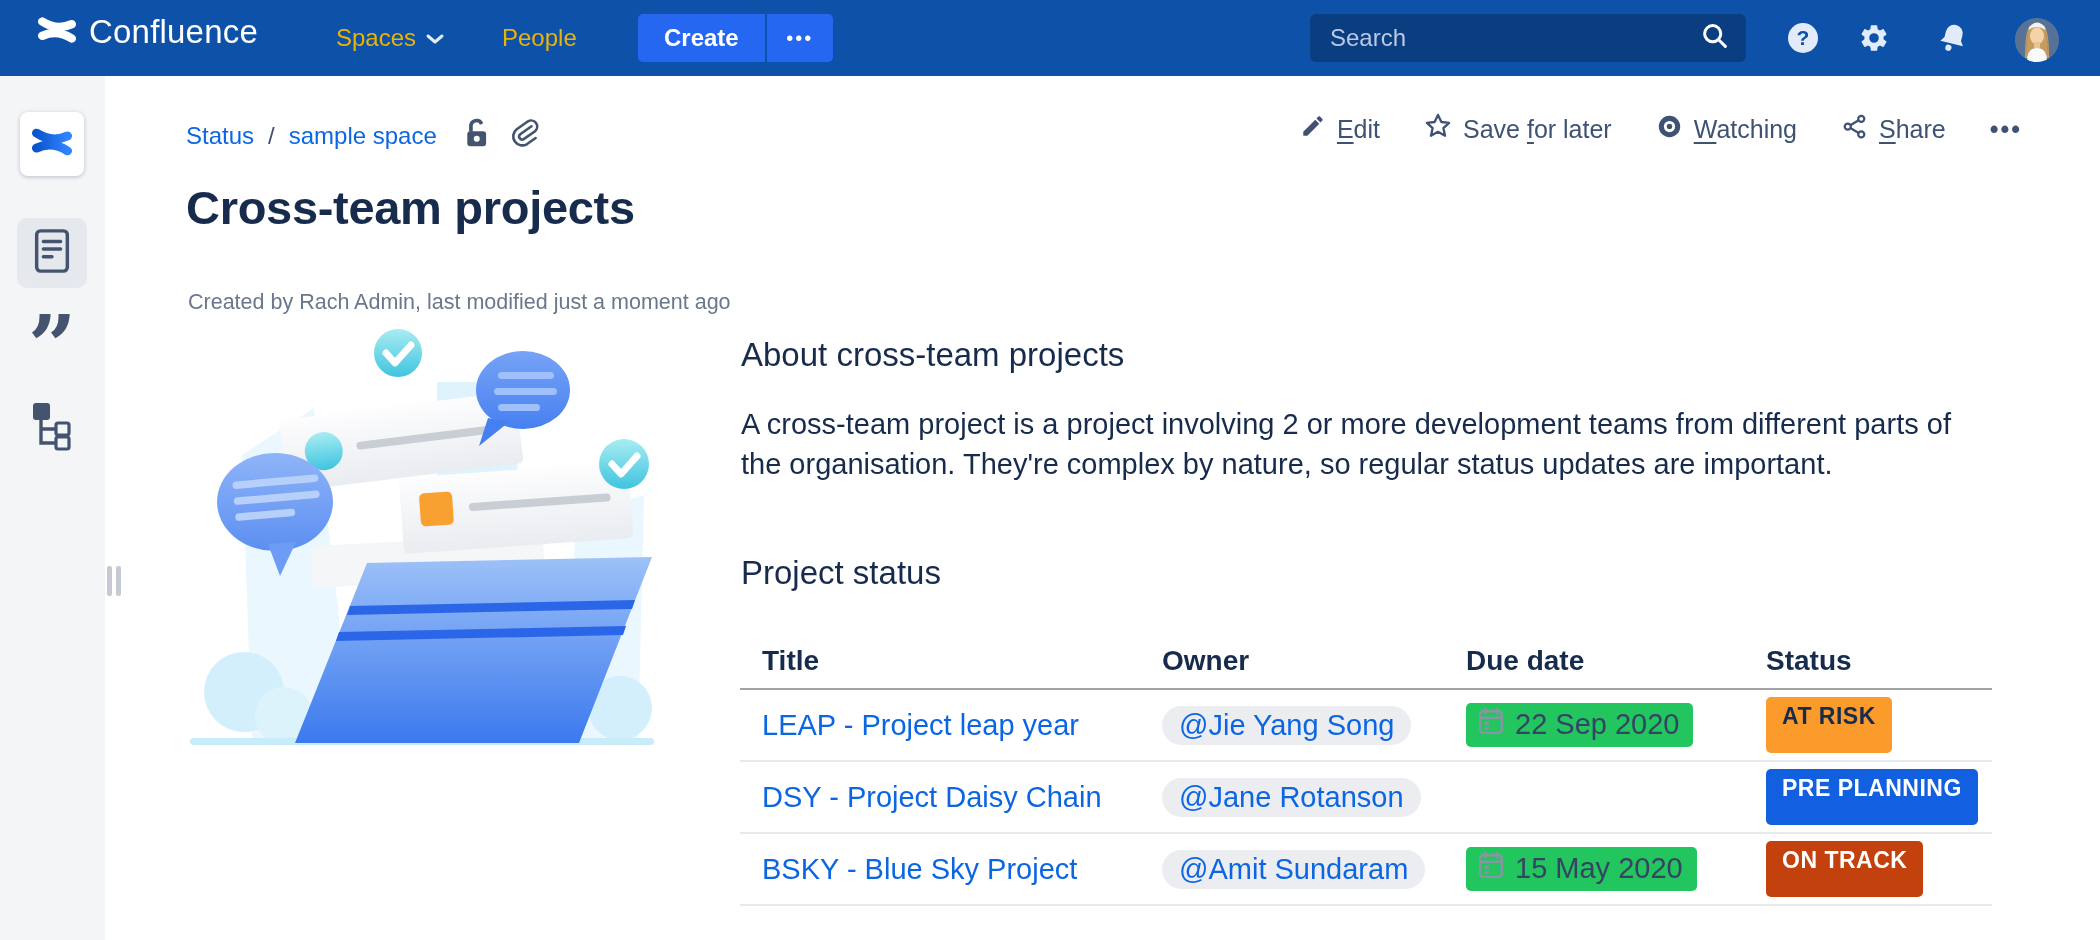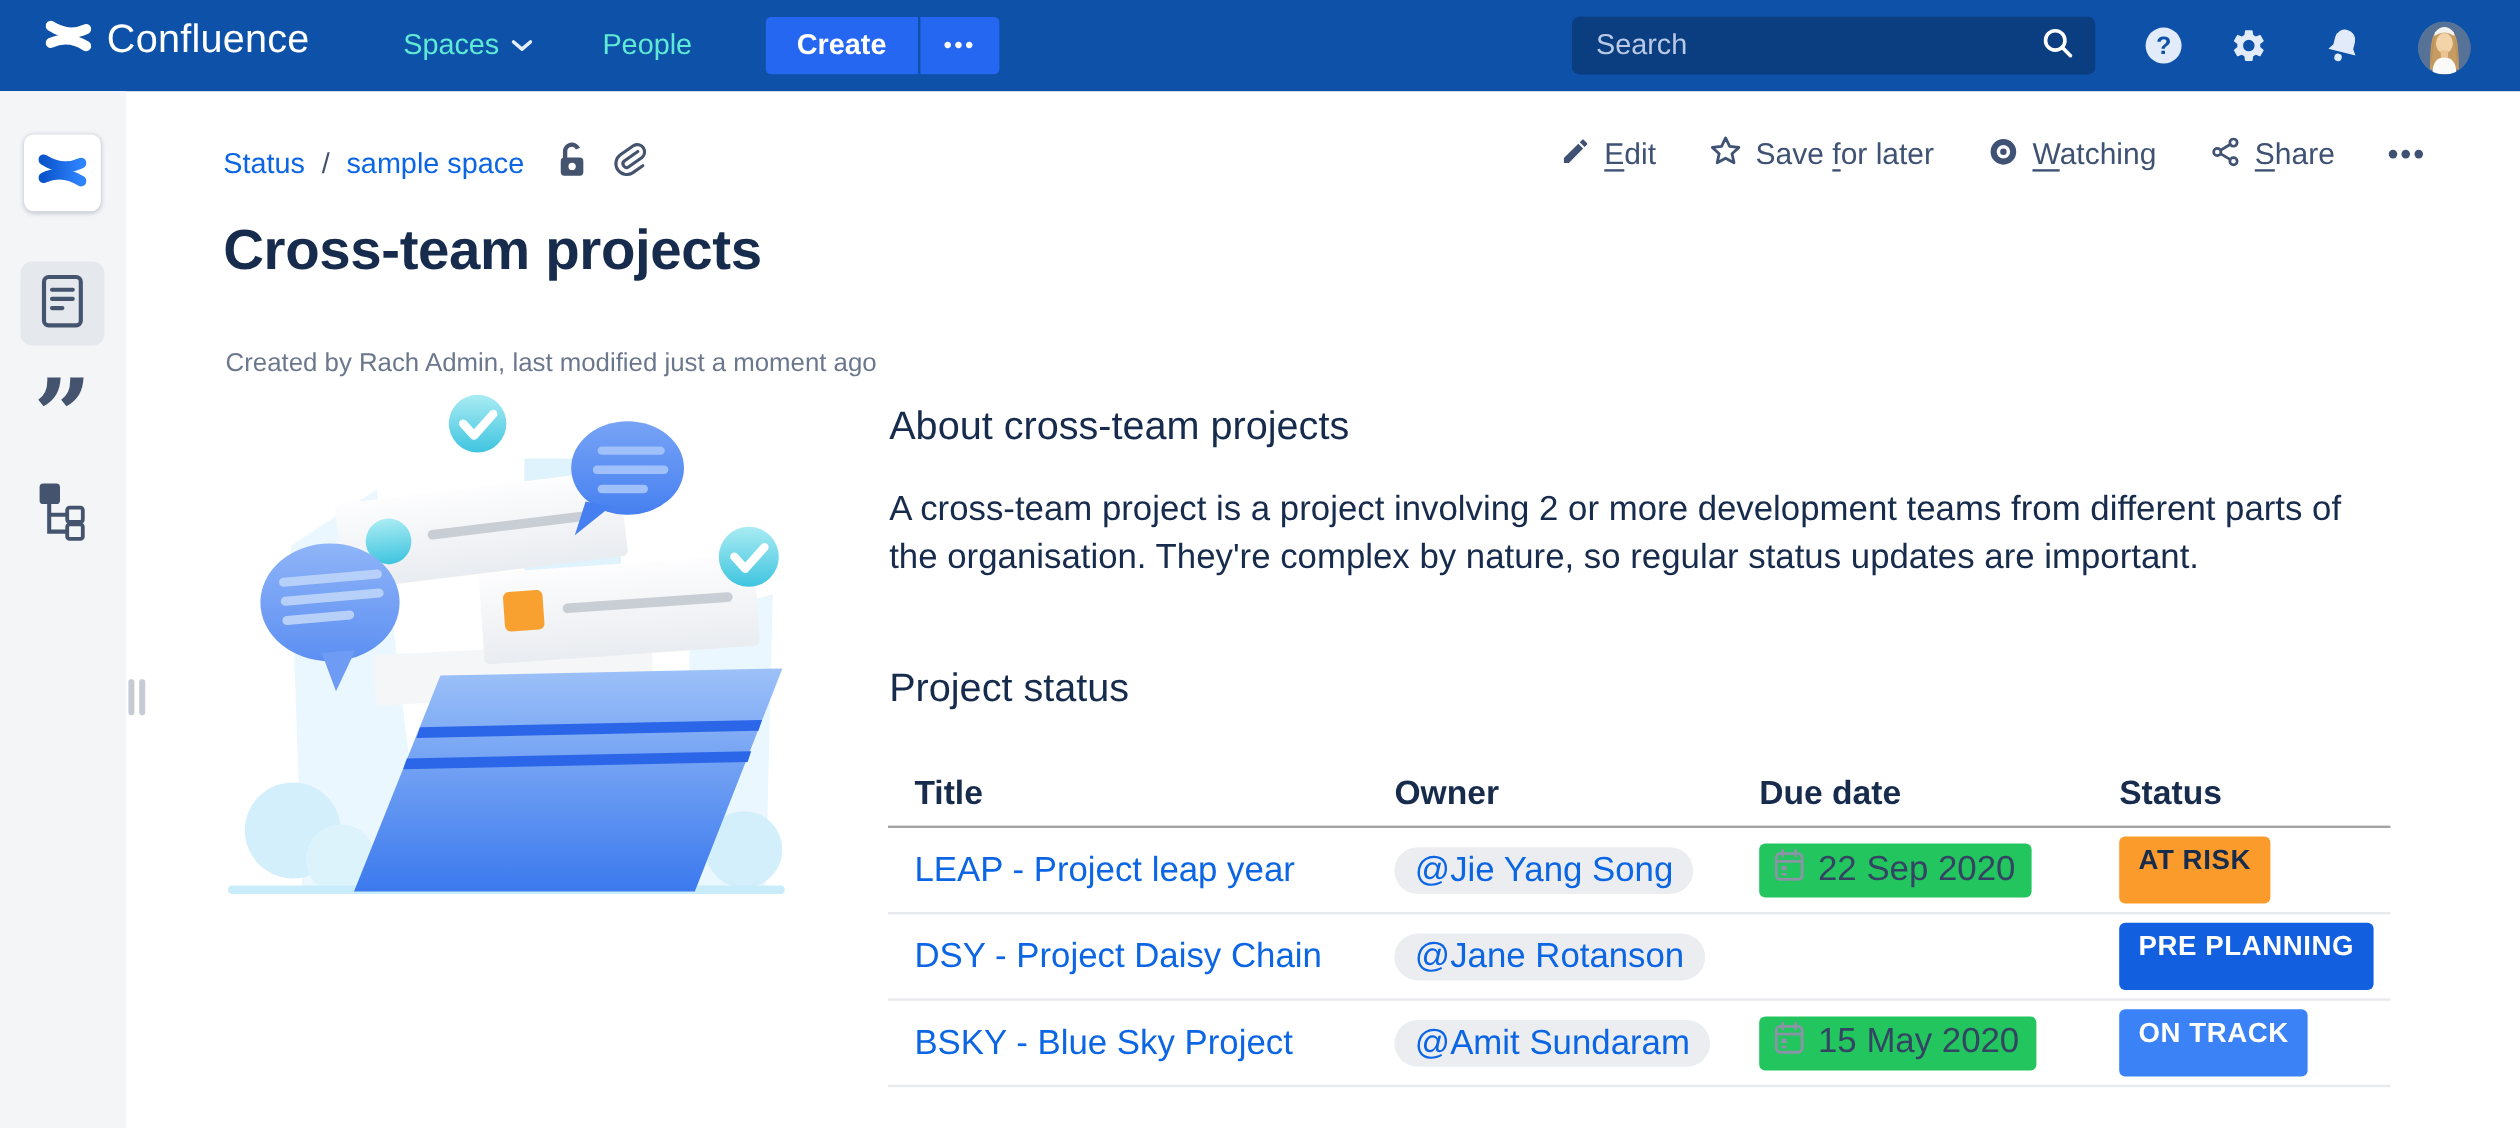--- a/index.html
+++ b/index.html
@@ -3,21 +3,21 @@
 <meta charset="utf-8">
 <style>
   * { margin:0; padding:0; box-sizing:border-box; }
   html,body { width:2100px; height:940px; overflow:hidden; }
   body { font-family:"Liberation Sans", sans-serif; background:#fff; position:relative; color:#172B4D; }
 
   
   .navbar { position:absolute; left:0; top:0; width:2100px; height:76px; background:#0D51A8; display:flex; align-items:center; }
   .brand { position:absolute; left:38px; top:0; height:64px; display:flex; align-items:center; gap:13px; cursor:pointer; }
   .brand-text { color:#fff; font-size:33px; font-weight:500; letter-spacing:.2px; }
-  .nav-item { position:absolute; top:0; height:76px; display:flex; align-items:center; gap:9px; color:#5eead4; font-size:24px; font-weight:500; cursor:pointer; }
+  .nav-item { position:absolute; top:0; height:76px; display:flex; align-items:center; gap:9px; color:#eab308; font-size:24px; font-weight:500; cursor:pointer; }
   .nav-spaces { left:336px; }
   .nav-people { left:502px; }
   .create-group { position:absolute; left:638px; top:14px; height:48px; display:flex; border-radius:5px; overflow:hidden; }
   .create-btn { background:#2667F1; color:#fff; font-size:24px; font-weight:700; padding:0 26px; display:flex; align-items:center; cursor:pointer; }
   .create-more { background:#2667F1; border-left:2px solid #0D51A8; color:#fff; font-size:20px; letter-spacing:2px; width:68px; display:flex; align-items:center; justify-content:center; cursor:pointer; }
   .searchbox { position:absolute; left:1310px; top:14px; width:436px; height:48px; background:#0A3E80; border-radius:6px; display:flex; align-items:center; padding:0 16px 0 20px; }
   .searchbox input { flex:1; background:transparent; border:none; outline:none; color:#E4EDFB; font-size:24px; font-family:"Liberation Sans",sans-serif; }
   .searchbox input::placeholder { color:#B9C9E6; }
   .nav-icon { position:absolute; top:0; height:76px; display:flex; align-items:center; justify-content:center; width:50px; cursor:pointer; }
   .avatar { position:absolute; left:2015px; top:18px; width:44px; height:44px; border-radius:50%; overflow:hidden; cursor:pointer; background:#567397; }
@@ -375,15 +375,15 @@
               <rect x="2" y="4" width="20" height="20" rx="3" fill="none" stroke="#8A94A6" stroke-width="2.2"></rect>
               <path d="M2 10 H22" stroke="#8A94A6" stroke-width="2.2"></path>
               <path d="M7 1.5 V6 M17 1.5 V6" stroke="#8A94A6" stroke-width="2.2" stroke-linecap="round"></path>
               <rect x="6" y="13.5" width="4" height="3.5" fill="#8A94A6"></rect>
               <rect x="6" y="19" width="4" height="2" fill="#8A94A6"></rect>
             </svg>
         </span>
         <span>15 May 2020</span>
       </span>
     </div>
-    <div class="c4"><span class="badge" style="background-color: #3b82f6; color: rgb(255, 255, 255);">ON TRACK</span></div>
+    <div class="c4"><span class="badge" style="background-color: #c2410c; color: rgb(255, 255, 255);">ON TRACK</span></div>
   </div>
 </div>
 
 </body></html>

